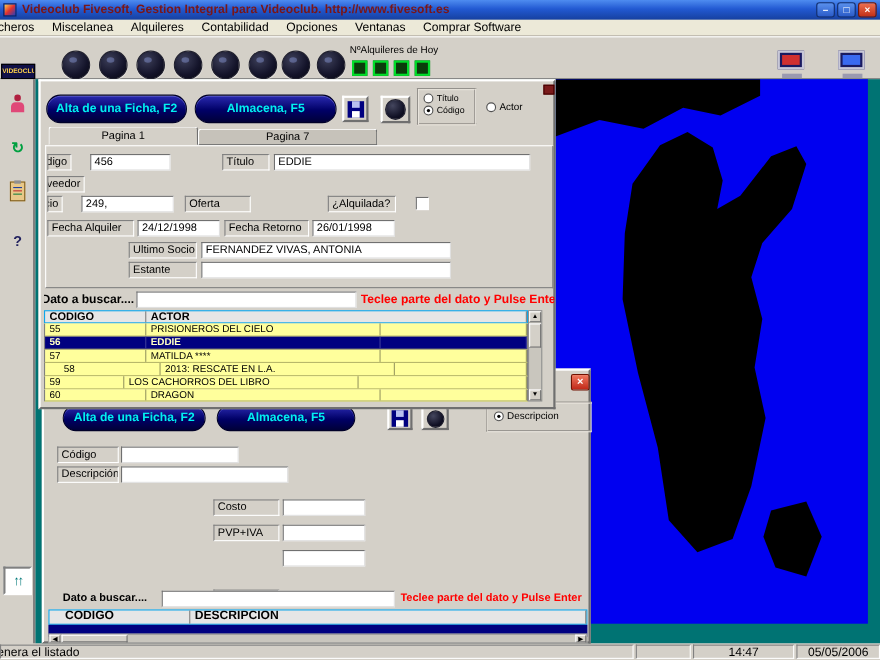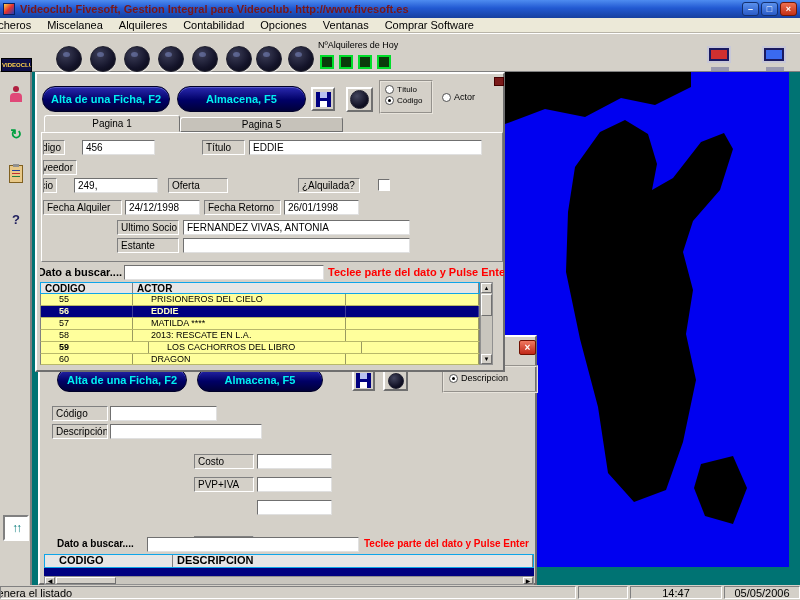--- a/index.html
+++ b/index.html
@@ -88,21 +88,21 @@
   .searchlbl { position:absolute; font-size:11px; font-weight:bold; color:#000; white-space:nowrap; overflow:hidden; }
   .searchlbl.ra > span { position:absolute; right:0; top:0; white-space:nowrap; }
   .hint { position:absolute; font-size:11px; font-weight:bold; color:#FF0000; white-space:nowrap; overflow:hidden; }
   .closesm { position:absolute; background:#7A1A1A; border:1px solid #400; }
   .closexp { position:absolute; background:linear-gradient(180deg,#F07860,#C02818); border:1px solid #701000; border-radius:2px;
     color:#FFF; font-weight:bold; font-size:10px; text-align:center; line-height:13px; }
 
   .thead { position:absolute; display:flex; background:#E6E6E6; border:1px solid #0ea5e9; }
   .thcell { font-size:10px; font-weight:bold; color:#000; padding:0 4px; border-right:1px solid #808080; line-height:11px; overflow:hidden; white-space:nowrap; }
   .trow { position:absolute; display:flex; background:#FFFF9C; border-bottom:1px solid #B8B86A; border-left:1px solid #808080; border-right:1px solid #808080; }
-  .tcell { font-size:9px; color:#000; padding:0 18px; border-right:1px solid #9A9A60; line-height:11px; white-space:nowrap; overflow:hidden; }
+  .tcell { font-size:9px; color:#000; padding:0 4px; border-right:1px solid #9A9A60; line-height:11px; white-space:nowrap; overflow:hidden; }
   .trow.selected { background:#000080; } .trow.selected .tcell { color:#FFFFC4; border-right-color:#3A3A9A;font-weight:bold; }
   .scrolltrack { position:absolute; background:#C9C6BE; border:1px solid #909090; }
   .scrollbtn { position:absolute; background:#D4D0C8; border:1px solid; border-color:#FFF #707070 #707070 #FFF;
     font-size:6px; color:#000; text-align:center; display:flex; align-items:center; justify-content:center; }
   .scrollthumb { position:absolute; background:#D4D0C8; border:1px solid; border-color:#FFF #707070 #707070 #FFF; }
 
   
   #statusbar { left:0; top:585px; width:800px; height:15px; background:#D4D0C8; display:flex; gap:2px; padding-top:1px; }
   .panel { border:1px solid; border-color:#808080 #FFF #FFF #808080; font-size:11px; color:#000;
     display:flex; align-items:center; padding:0 4px; overflow:hidden; white-space:nowrap; height:13px; }
@@ -252,21 +252,21 @@
         <span class="radio checked"></span>
         <span class="radiolbl">Código</span>
       </div>
     </div>
     <div class="radiorow abs" style="left:405px; top:18px;">
       <span class="radio"></span>
       <span class="radiolbl" style="font-size:9px;">Actor</span>
     </div>
 
     <div class="tab" style="left:7px; top:41px; width:136px; height:17px;">Pagina 1</div>
-    <div class="tab inactive" style="left:143px; top:43px; width:163px; height:15px;">Pagina 5</div>
+    <div class="tab inactive" style="left:143px; top:43px; width:163px; height:15px;">Pagina 7</div>
     <div class="frame" style="left:4px; top:58px; width:462px; height:130px;"></div>
 
     <div class="fldlabel ra" style="left:6px; top:66px; width:22px; height:15px;">
       <span>Código</span>
       </div>
     <div class="input" style="left:45px; top:66px; width:73px; height:15px;">456</div>
     <div class="fldlabel" style="left:165px; top:66px; width:43px; height:15px;">Título</div>
     <div class="input" style="left:212px; top:66px; width:233px; height:15px;">EDDIE</div>
 
     <div class="fldlabel ra" style="left:6px; top:86px; width:34px; height:15px;">
@@ -311,26 +311,26 @@
       <span class="tcell" style="width:92px;">56</span>
       <span class="tcell" style="width:213px;">EDDIE</span>
       <span class="tcell" style="flex:1;"></span>
     </div>
     <div class="trow" style="left:3px; top:244px; width:440px; height:12px;">
       <span class="tcell" style="width:92px;">57</span>
       <span class="tcell" style="width:213px;">MATILDA ****</span>
       <span class="tcell" style="flex:1;"></span>
     </div>
     <div class="trow" style="left:3px; top:256px; width:440px; height:12px;">
-      <span class="tcell" style="width:92px;">58</span>
+      <span class="tcell" style="width:92px;margin-left:13px;">58</span>
       <span class="tcell" style="width:213px;">2013: RESCATE EN L.A.</span>
       <span class="tcell" style="flex:1;"></span>
     </div>
     <div class="trow" style="left:3px; top:268px; width:440px; height:12px;">
-      <span class="tcell" style="width:108px;font-weight:bold;">59</span>
+      <span class="tcell" style="width:72px;">59</span>
       <span class="tcell" style="width:213px;">LOS CACHORROS DEL LIBRO</span>
       <span class="tcell" style="flex:1;"></span>
     </div>
     <div class="trow" style="left:3px; top:280px; width:440px; height:11px;">
       <span class="tcell" style="width:92px;">60</span>
       <span class="tcell" style="width:213px;">DRAGON</span>
       <span class="tcell" style="flex:1;"></span>
     </div>
 
     <div class="scrolltrack" style="left:443px; top:208px; width:13px; height:83px;">

